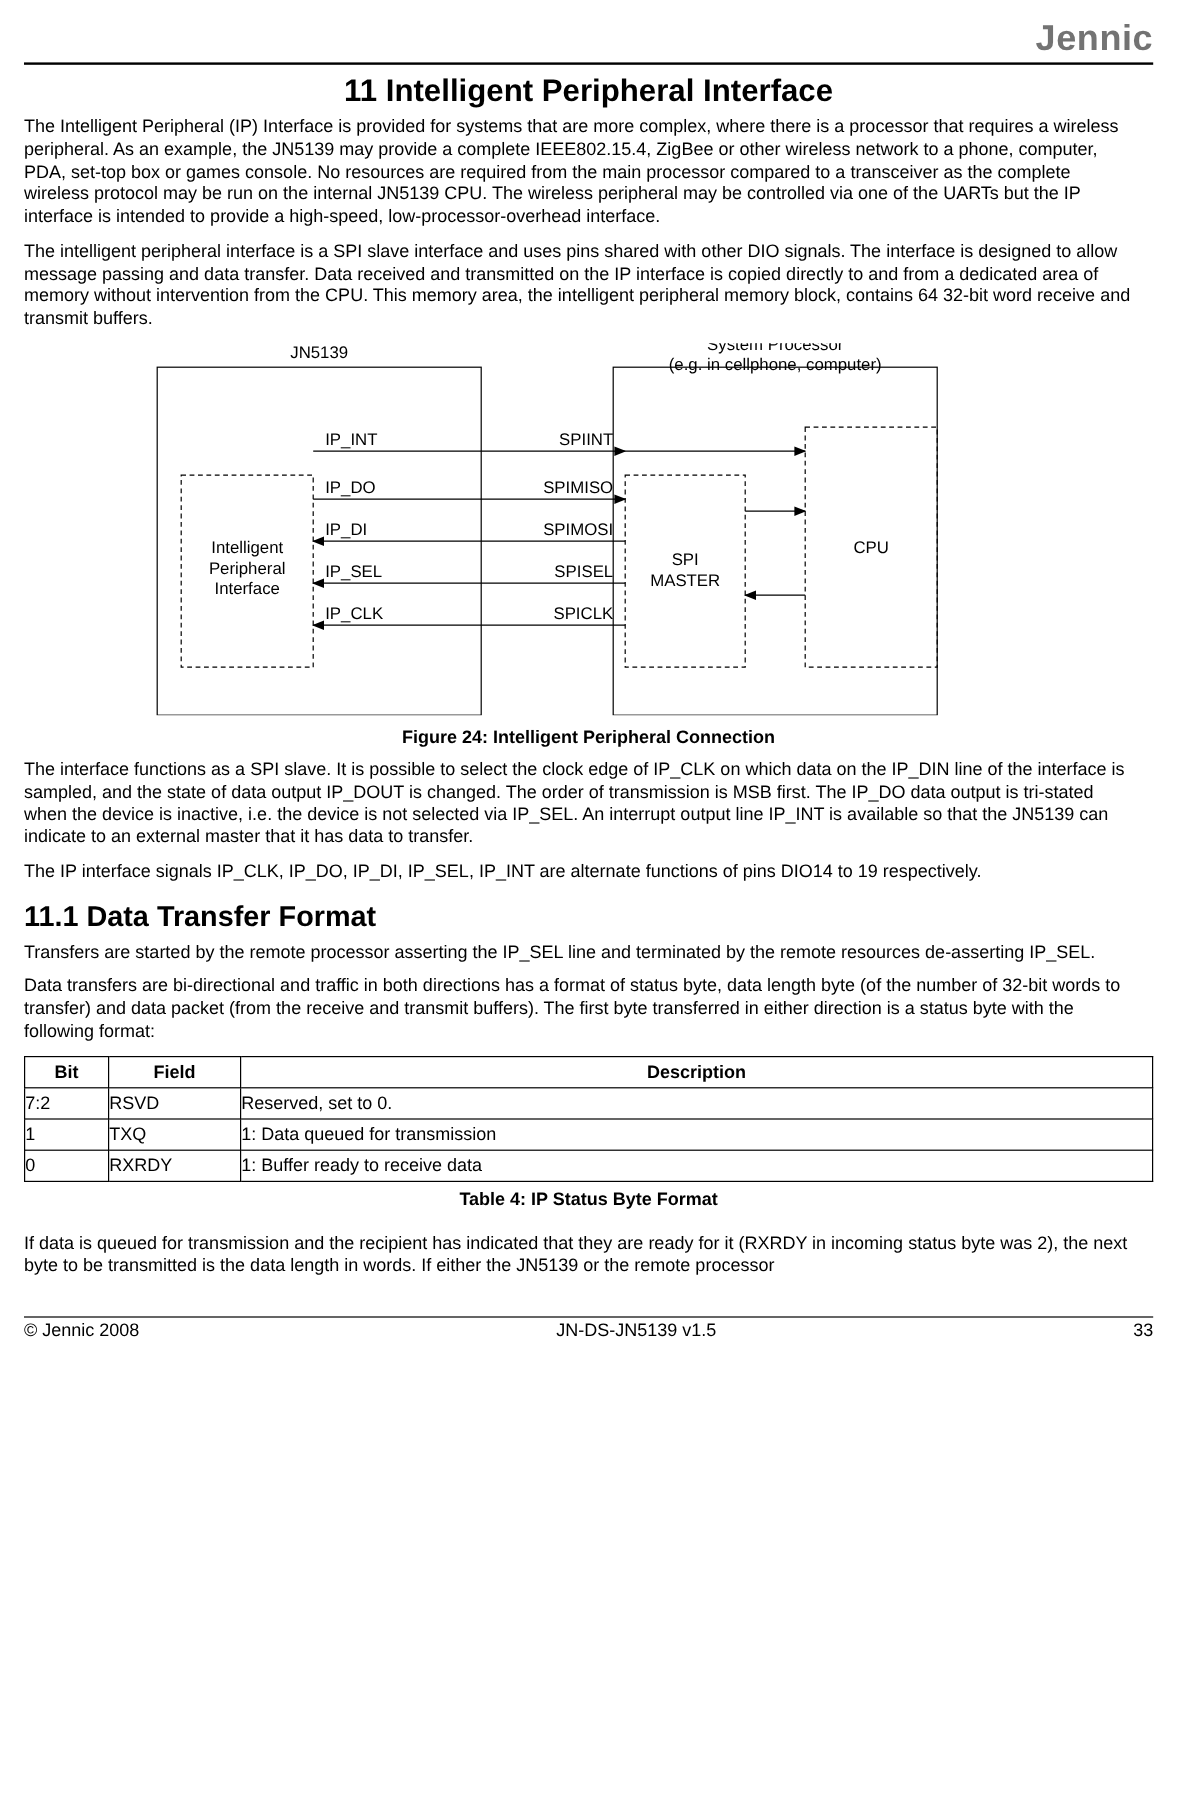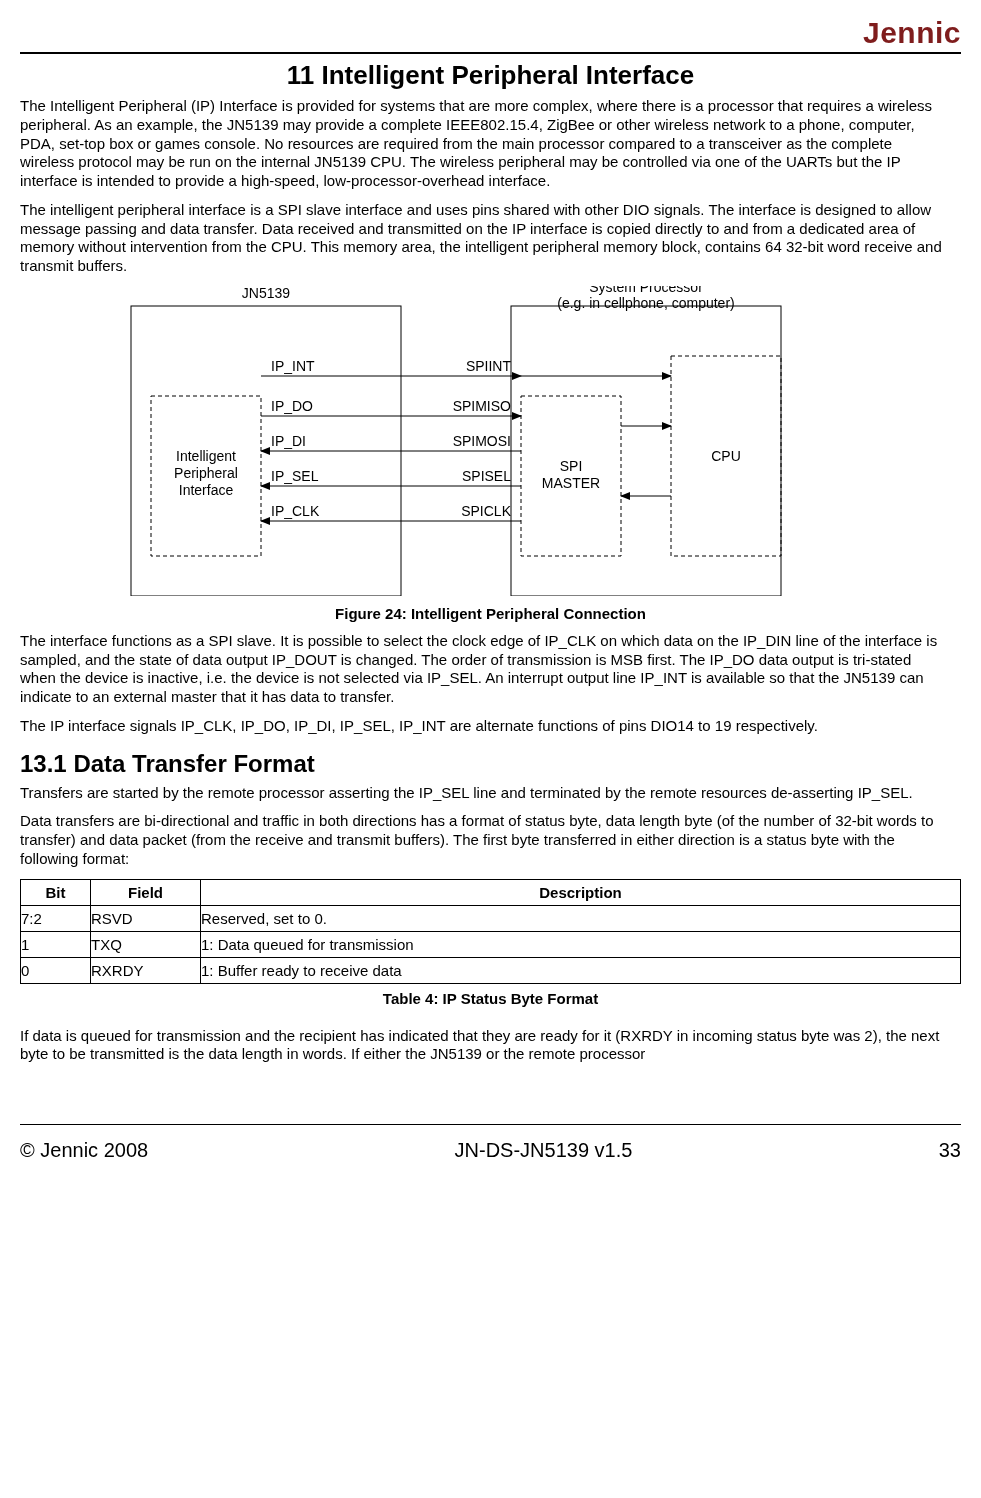--- a/index.html
+++ b/index.html
@@ -10,21 +10,21 @@
     padding: 16px 20px 10px 20px;
     color: #000;
     width: 981px;
     background: #fff;
   }
   .brand {
     text-align: right;
     font-family: Arial, sans-serif;
     font-weight: 900;
     font-size: 30px;
-    color: #7f1d1d;
+    color: #737373;
     letter-spacing: 0.5px;
     margin-bottom: 2px;
   }
   .hr-top {
     border: none;
     border-top: 2px solid #000;
     margin: 0 0 6px 0;
   }
   h1 {
     font-size: 26px;
@@ -62,24 +62,24 @@
     font-size: 15px;
     text-align: left;
   }
   table.bittable th {
     text-align: center;
     font-weight: bold;
   }
   .footer {
     display: flex;
     justify-content: space-between;
-    font-size: 20px;
-    margin-top: 60px;
+    font-size: 15px;
+    margin-top: 32px;
     border-top: 1px solid #000;
-    padding-top: 14px;
+    padding-top: 2px;
   }
   svg text { font-family: Arial, sans-serif; font-size: 14px; }
 </style>
 </head>
 <body>
 
 <div class="brand">Jennic</div>
 <hr class="hr-top">
 
 <h1>11 Intelligent Peripheral Interface</h1>
@@ -144,21 +144,21 @@
   <line x1="500" y1="210" x2="550" y2="210" stroke="#000" stroke-width="1" marker-start="url(#arrL)"></line>
 
   <line x1="400" y1="90" x2="550" y2="90" stroke="#000" stroke-width="1" marker-end="url(#arrR)"></line>
 </svg>
 </div>
 <div class="figure-caption">Figure 24: Intelligent Peripheral Connection</div>
 
 <p>The interface functions as a SPI slave.  It is possible to select the clock edge of IP_CLK on which data on the IP_DIN line of the interface is sampled, and the state of data output IP_DOUT is changed.  The order of transmission is MSB first.  The IP_DO data output is tri-stated when the device is inactive, i.e. the device is not selected via IP_SEL.  An interrupt output line IP_INT is available so that the JN5139 can indicate to an external master that it has data to transfer.</p>
 <p>The IP interface signals IP_CLK, IP_DO, IP_DI, IP_SEL, IP_INT are alternate functions of pins DIO14 to 19 respectively.</p>
 
-<h2>13.1  Data Transfer Format</h2>
+<h2>11.1  Data Transfer Format</h2>
 
 <p>Transfers are started by the remote processor asserting the IP_SEL line and terminated by the remote resources de-asserting IP_SEL.</p>
 <p>Data transfers are bi-directional and traffic in both directions has a format of status byte, data length byte (of the number of 32-bit words to transfer) and data packet (from the receive and transmit buffers).  The first byte transferred in either direction is a status byte with the following format:</p>
 
 <table class="bittable">
   <thead>
     <tr>
       <th style="width:70px">Bit</th>
       <th style="width:110px">Field</th>
       <th>Description</th>

